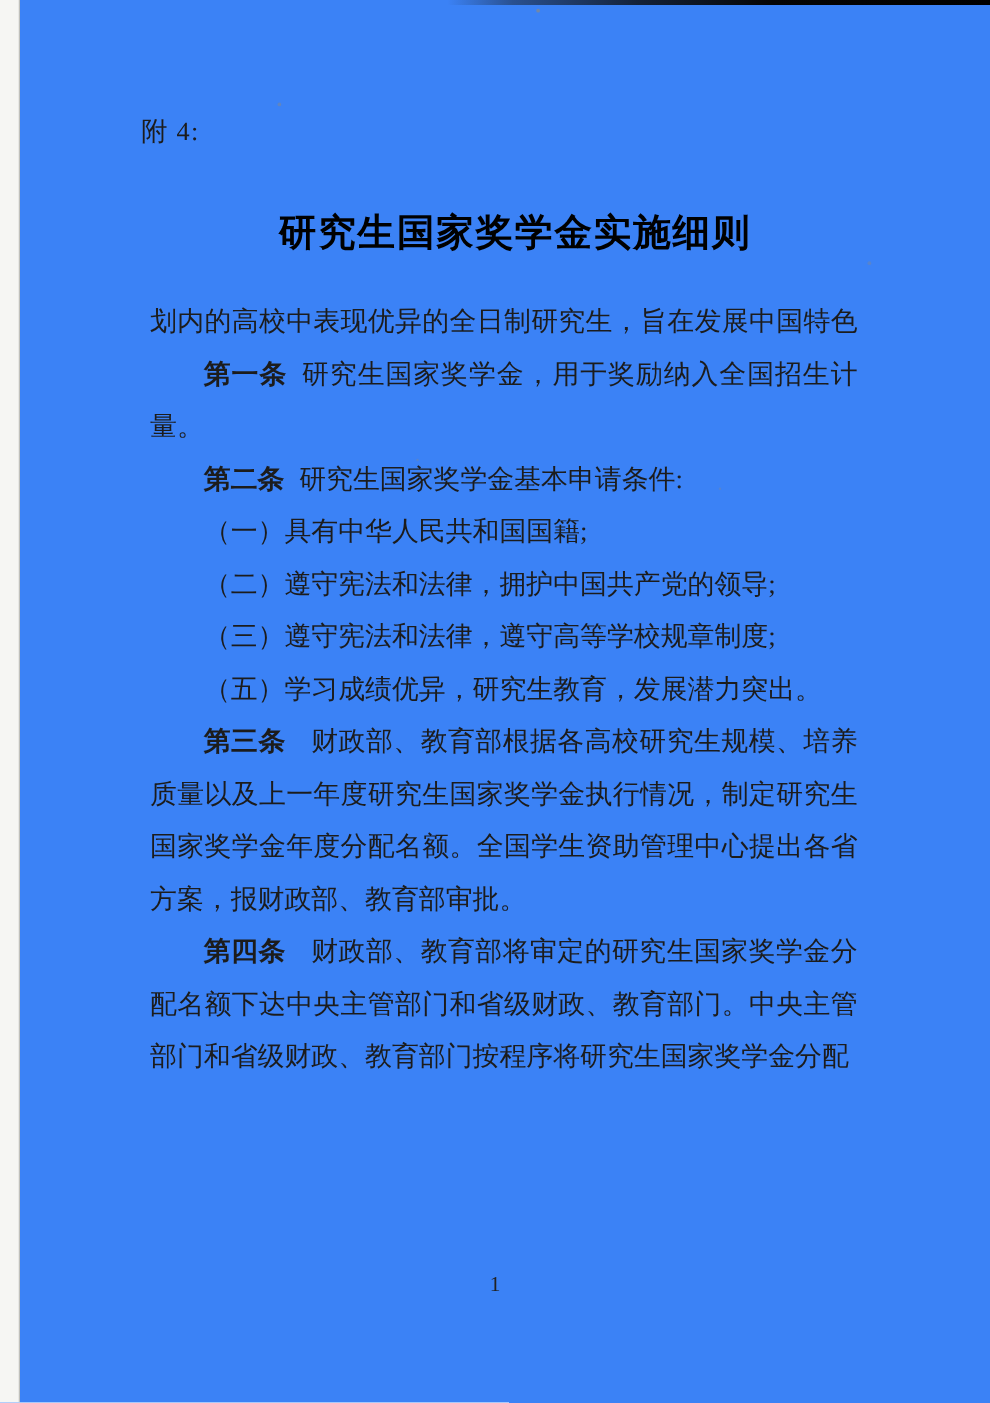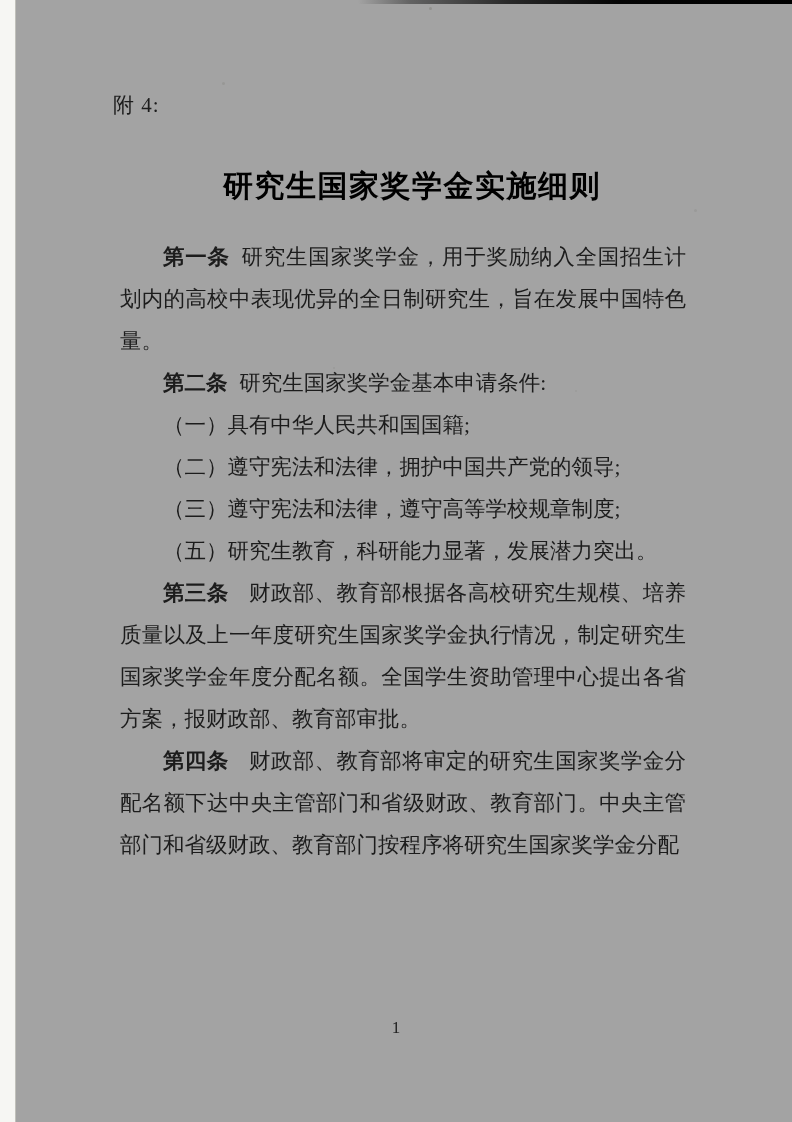--- a/index.html
+++ b/index.html
@@ -1,19 +1,19 @@
 <!DOCTYPE html>
 <html><head>
 <meta charset="utf-8">
 <style>
   html,body{margin:0;padding:0;background:#ffffff;}
   .page{
     position:relative;
     width:792px;height:1122px;
-    background:#a3a3a3;
+    background:#3b82f6;
     overflow:hidden;
     font-family:"Liberation Serif","DejaVu Serif",serif;
     color:#1c1c1c;
   }
   
   .edge-left{
     position:absolute;left:0;top:0;width:15px;height:1122px;
     background:#f6f6f3;
     border-right:1px solid #c0c0ba;
   }
@@ -71,28 +71,28 @@
   <div class="speck s2"></div>
   <div class="speck s3"></div>
   <div class="speck s4"></div>
   <div class="speck s5"></div>
 
   <div class="attach">附 4:</div>
 
   <h1 class="title">研究生国家奖学金实施细则</h1>
 
   <div class="body" id="doc-body">
+      <div class="line fill">划内的高校中表现优异的全日制研究生，旨在发展中国特色</div>
       <div class="line first fill"><b class="hd">第一条</b>研究生国家奖学金，用于奖励纳入全国招生计</div>
-      <div class="line fill">划内的高校中表现优异的全日制研究生，旨在发展中国特色</div>
       <div class="line">量。</div>
       <div class="line first"><b class="hd">第二条</b>研究生国家奖学金基本申请条件:</div>
       <div class="line first">（一）具有中华人民共和国国籍;</div>
       <div class="line first">（二）遵守宪法和法律，拥护中国共产党的领导;</div>
       <div class="line first">（三）遵守宪法和法律，遵守高等学校规章制度;</div>
-      <div class="line first">（五）研究生教育，科研能力显著，发展潜力突出。</div>
+      <div class="line first">（五）学习成绩优异，研究生教育，发展潜力突出。</div>
       <div class="line first fill"><b class="hd wide">第三条</b>财政部、教育部根据各高校研究生规模、培养</div>
       <div class="line fill">质量以及上一年度研究生国家奖学金执行情况，制定研究生</div>
       <div class="line fill">国家奖学金年度分配名额。全国学生资助管理中心提出各省</div>
       <div class="line">方案，报财政部、教育部审批。</div>
       <div class="line first fill"><b class="hd wide">第四条</b>财政部、教育部将审定的研究生国家奖学金分</div>
       <div class="line fill">配名额下达中央主管部门和省级财政、教育部门。中央主管</div>
       <div class="line">部门和省级财政、教育部门按程序将研究生国家奖学金分配</div>
     </div>
 
   <div class="pageno">1</div>

